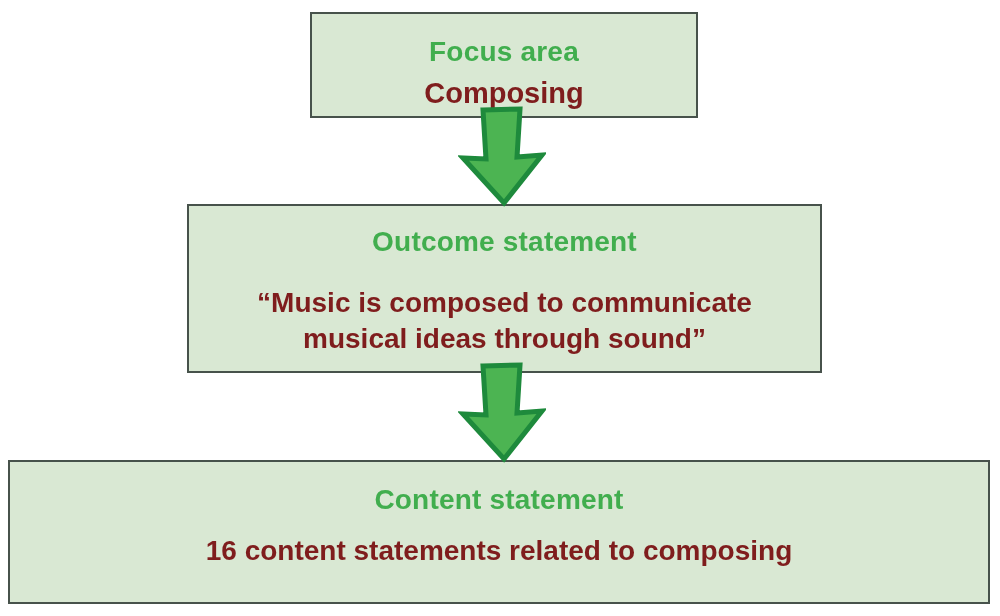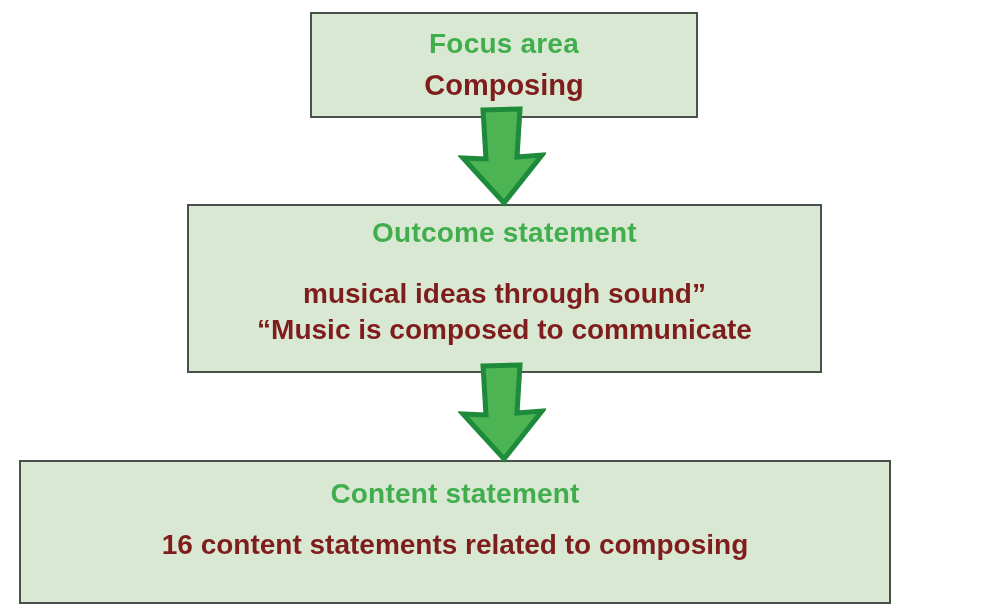--- a/index.html
+++ b/index.html
@@ -38,40 +38,39 @@
     font-size: 28px;
     line-height: 1.3;
   }
   #box-focus {
     left: 310px;
     top: 12px;
     width: 388px;
     height: 106px;
     justify-content: space-between;
     gap: 6px;
-    padding: 12px 10px;
+    padding: 20px 10px;
   }
   #box-focus .box-body { font-size: 29px; }
   #box-outcome {
     left: 187px;
     top: 204px;
     width: 635px;
     height: 169px;
     justify-content: flex-start;
-    padding-top: 9px;
+    padding-top: 18px;
   }
   #box-outcome .box-body { margin-top: 26px; }
   #box-content {
     left: 8px;
     top: 460px;
-    width: 872px;
+    width: 982px;
     height: 144px;
     justify-content: flex-start;
-    padding-top: 14px;
-    margin-left: 11px;
+    padding-top: 20px;
   }
   #box-content .box-body { margin-top: 16px; }
   .arrow {
     position: absolute;
     z-index: 5;
   }
   #arrow-1 { left: 458px; top: 106px; }
   #arrow-2 { left: 458px; top: 362px; }
 </style>
 </head>
@@ -84,22 +83,22 @@
     <div class="box-body">Composing</div>
   </div>
 
   <svg class="arrow" id="arrow-1" width="88" height="102" viewBox="0 0 88 102">
     <polygon points="25,4 62,3 59,51 84,49 46,97 5,52 28,53" fill="#4cb452" stroke="#1e8a3c" stroke-width="5"></polygon>
   </svg>
 
   <div class="box" id="box-outcome">
     <div class="box-title">Outcome statement</div>
     <div class="box-body">
+      <div>“Music is composed to communicate</div>
       <div>musical ideas through sound”</div>
-      <div>“Music is composed to communicate</div>
     </div>
   </div>
 
   <svg class="arrow" id="arrow-2" width="88" height="102" viewBox="0 0 88 102">
     <polygon points="25,4 62,3 59,51 84,49 46,97 5,52 28,53" fill="#4cb452" stroke="#1e8a3c" stroke-width="5"></polygon>
   </svg>
 
   <div class="box" id="box-content">
     <div class="box-title">Content statement</div>
     <div class="box-body">16 content statements related to composing</div>

